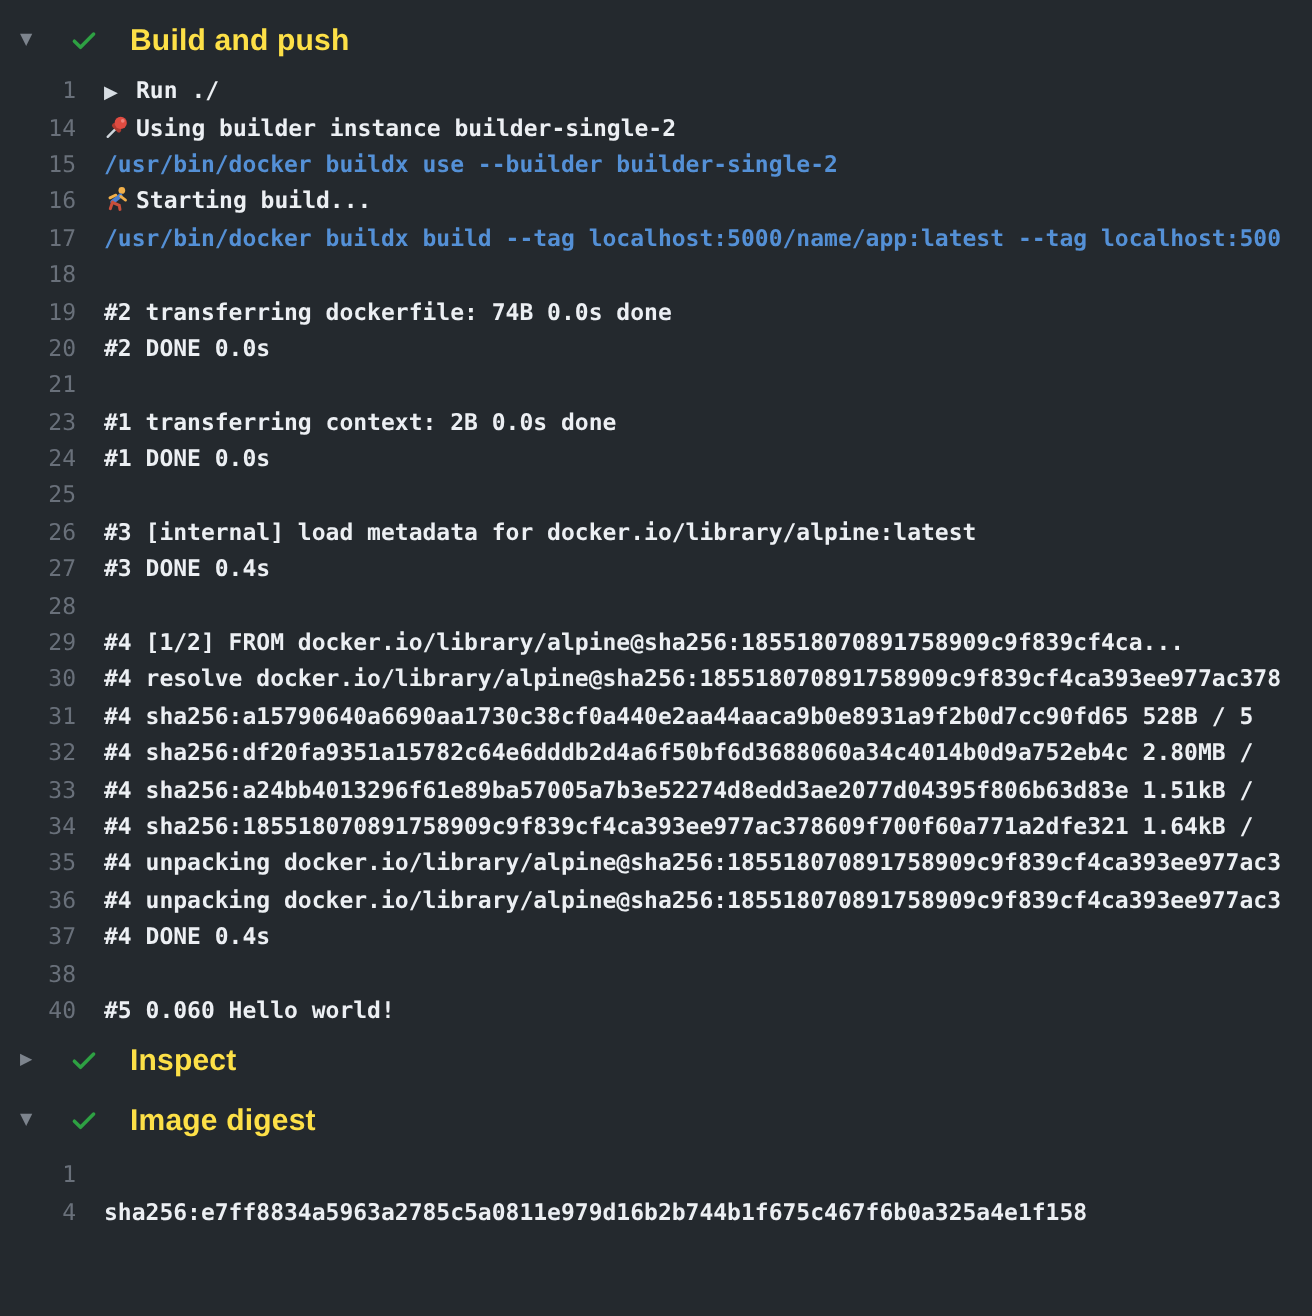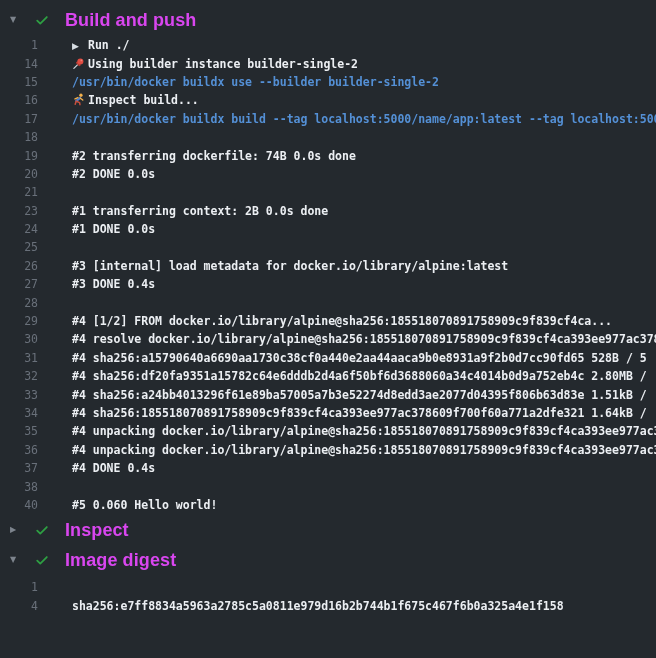--- a/index.html
+++ b/index.html
@@ -18,39 +18,39 @@
   .chev {
     width: 10px; flex: none; text-align: left;
     font-family: "DejaVu Sans", sans-serif;
     font-size: 8px; line-height: 1; color: #7d848d;
   }
   .chk { margin-left: 15px; width: 14px; height: 14px; flex: none; }
   .chk svg { display: block; }
   .sec-title {
     margin-left: 16px;
     font-family: "Liberation Sans", sans-serif;
-    font-weight: 700; font-size: 18px; color: #d946ef;
+    font-weight: 700; font-size: 15px; color: #fde047;
     letter-spacing: 0.1px;
   }
   .sec + .sec { margin-top: 4px; }
   .sec.last { margin-top: 6px; }
 
   .sec-lines { margin-top: 4px; }
   .sec.last .sec-lines { margin-top: 6px; }
 
   .row {
     height: 18.4px; display: flex; align-items: center;
     overflow: hidden; white-space: pre;
   }
   .ln {
     flex: none; width: 38px; text-align: right;
     font-size: 11.5px; color: #69707a; cursor: pointer;
   }
   .lc {
-    flex: none; margin-left: 34px;
+    flex: none; margin-left: 14px;
     font-size: 11.5px; font-weight: 700; color: #eceff3;
     white-space: pre;
   }
   .lc.command { color: #5490d6; }
   .tri {
     display: inline-block; width: 16px;
     font-family: "DejaVu Sans", sans-serif; font-weight: 400;
     font-size: 9px; color: #d7dde3; cursor: pointer;
   }
   .emoji { display: inline-block; width: 16px; }
@@ -88,21 +88,21 @@
     <span class="ln">15</span>
     <span class="lc command"><span>/usr/bin/docker buildx use --builder builder-single-2</span></span>
   </div>
         <div class="row">
     <span class="ln">16</span>
     <span class="lc"><span class="emoji"><svg width="13" height="13" viewBox="0 0 14 14">
                 <circle cx="9.6" cy="2.4" r="1.8" fill="#f2b04a"></circle>
                 <path d="M4.6 8.6 L8.8 5.2" stroke="#4a7fd1" stroke-width="2.4" stroke-linecap="round"></path>
                 <path d="M3.2 6.4 L6.4 4.9 M9 5.6 L11.6 7.6" stroke="#f2b04a" stroke-width="1.5" stroke-linecap="round"></path>
                 <path d="M4.6 8.6 L3.4 12.2 M4.9 8.9 L8.2 10.4 L8.6 12.6" stroke="#c94f3c" stroke-width="1.6" stroke-linecap="round" fill="none"></path>
-              </svg></span><span>Inspect build...</span></span>
+              </svg></span><span>Starting build...</span></span>
   </div>
         <div class="row">
     <span class="ln">17</span>
     <span class="lc command"><span>/usr/bin/docker buildx build --tag localhost:5000/name/app:latest --tag localhost:500</span></span>
   </div>
         <div class="row">
     <span class="ln">18</span>
   </div>
         <div class="row">
     <span class="ln">19</span>

